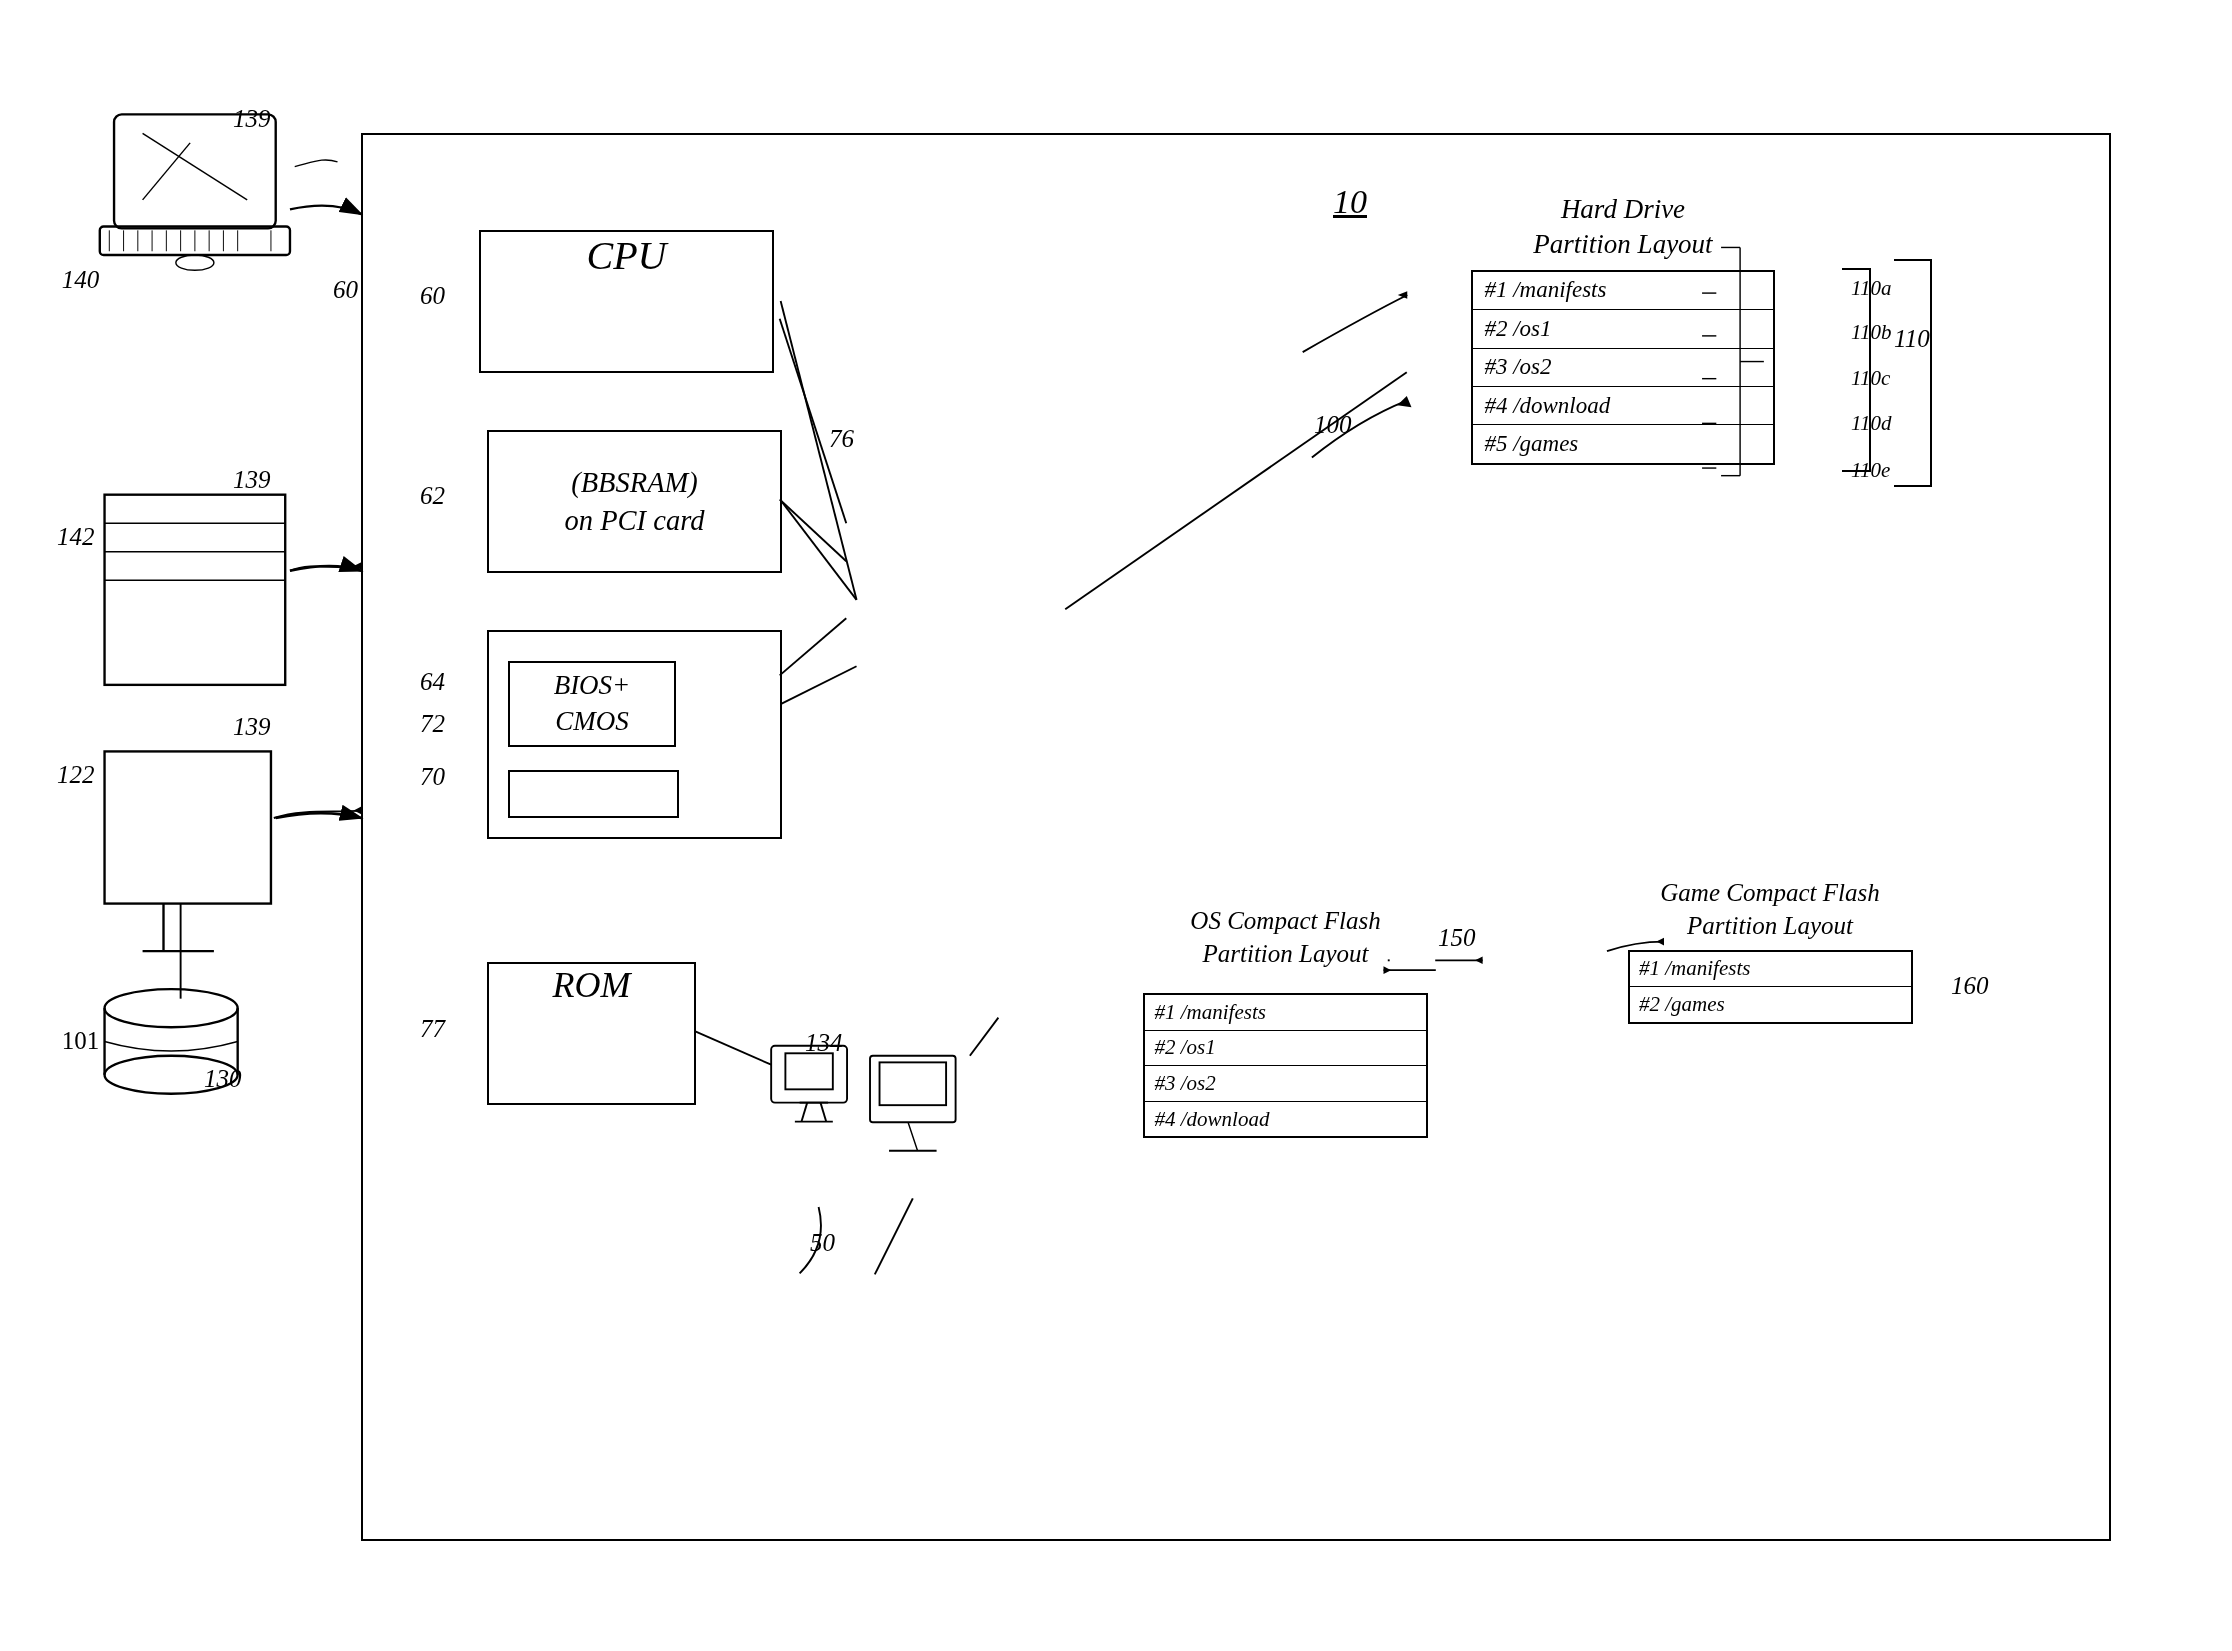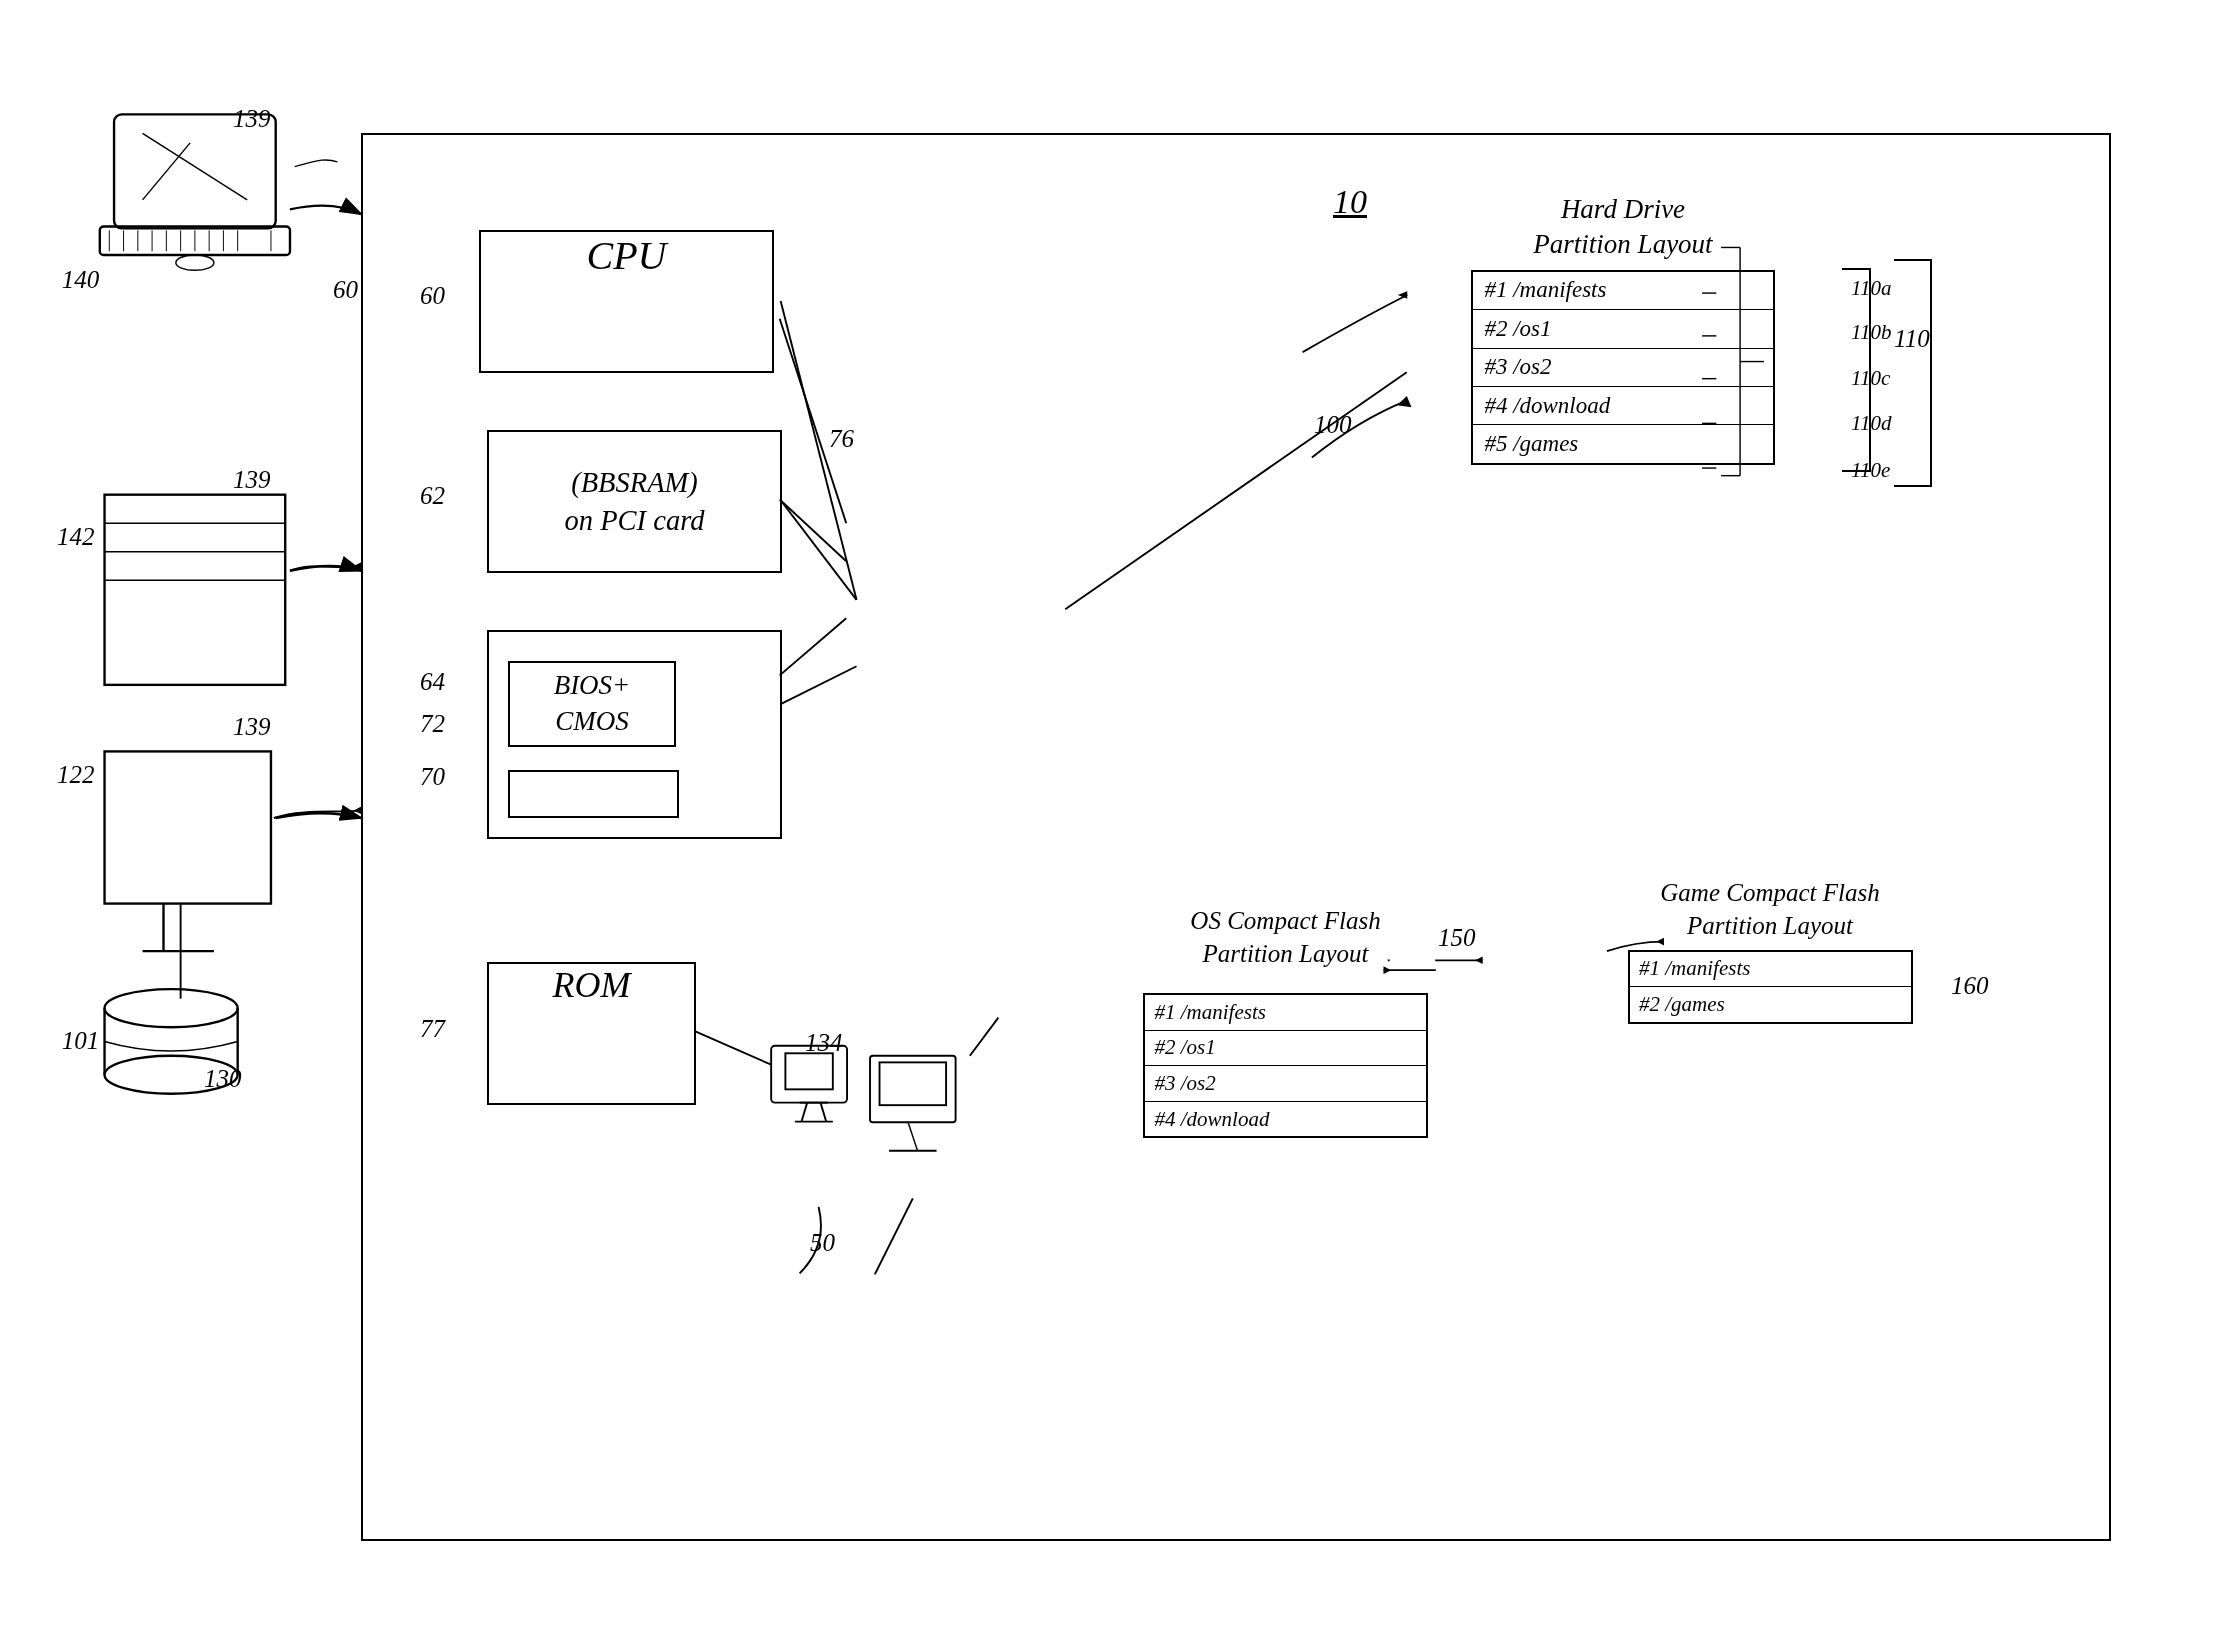--- a/index.html
+++ b/index.html
@@ -491,21 +491,21 @@
     <div style="position:absolute; top:190px; left:4.8px; font-size:25px; font-style:italic;">140</div>
     <div style="position:absolute; top:28.5px; left:176px; font-size:25px; font-style:italic;">139</div>
   </div>
 
   <div style="position:absolute; top:466px; left:0px; font-size:25px; font-style:italic;">142</div>
   <div style="position:absolute; top:409px; left:176px; font-size:25px; font-style:italic;">139</div>
 
   <div style="position:absolute; top:704px; left:0px; font-size:25px; font-style:italic;">122</div>
   <div style="position:absolute; top:656px; left:176px; font-size:25px; font-style:italic;">139</div>
 
-  <div style="position:absolute; top:970px; left:4.8px; font-size:25px; font-style:italic;">101</div>
+  <div style="position:absolute; top:970px; left:4.8px; font-size:25px; ">101</div>
 
   <div style="position:absolute; top:1008px; left:147px; font-size:25px; font-style:italic;">130</div>
 
   <svg style="position:absolute; top:0; left:0; width:2111px; height:1541px; pointer-events:none;" viewBox="0 0 2220 1620" width="2111" height="1541">
 
     <g>
 
       <rect x="60" y="60" width="170" height="120" rx="8" stroke="#000" stroke-width="2.5" fill="none"></rect>
 
       <line x1="90" y1="80" x2="200" y2="150" stroke="#000" stroke-width="1.5"></line>

